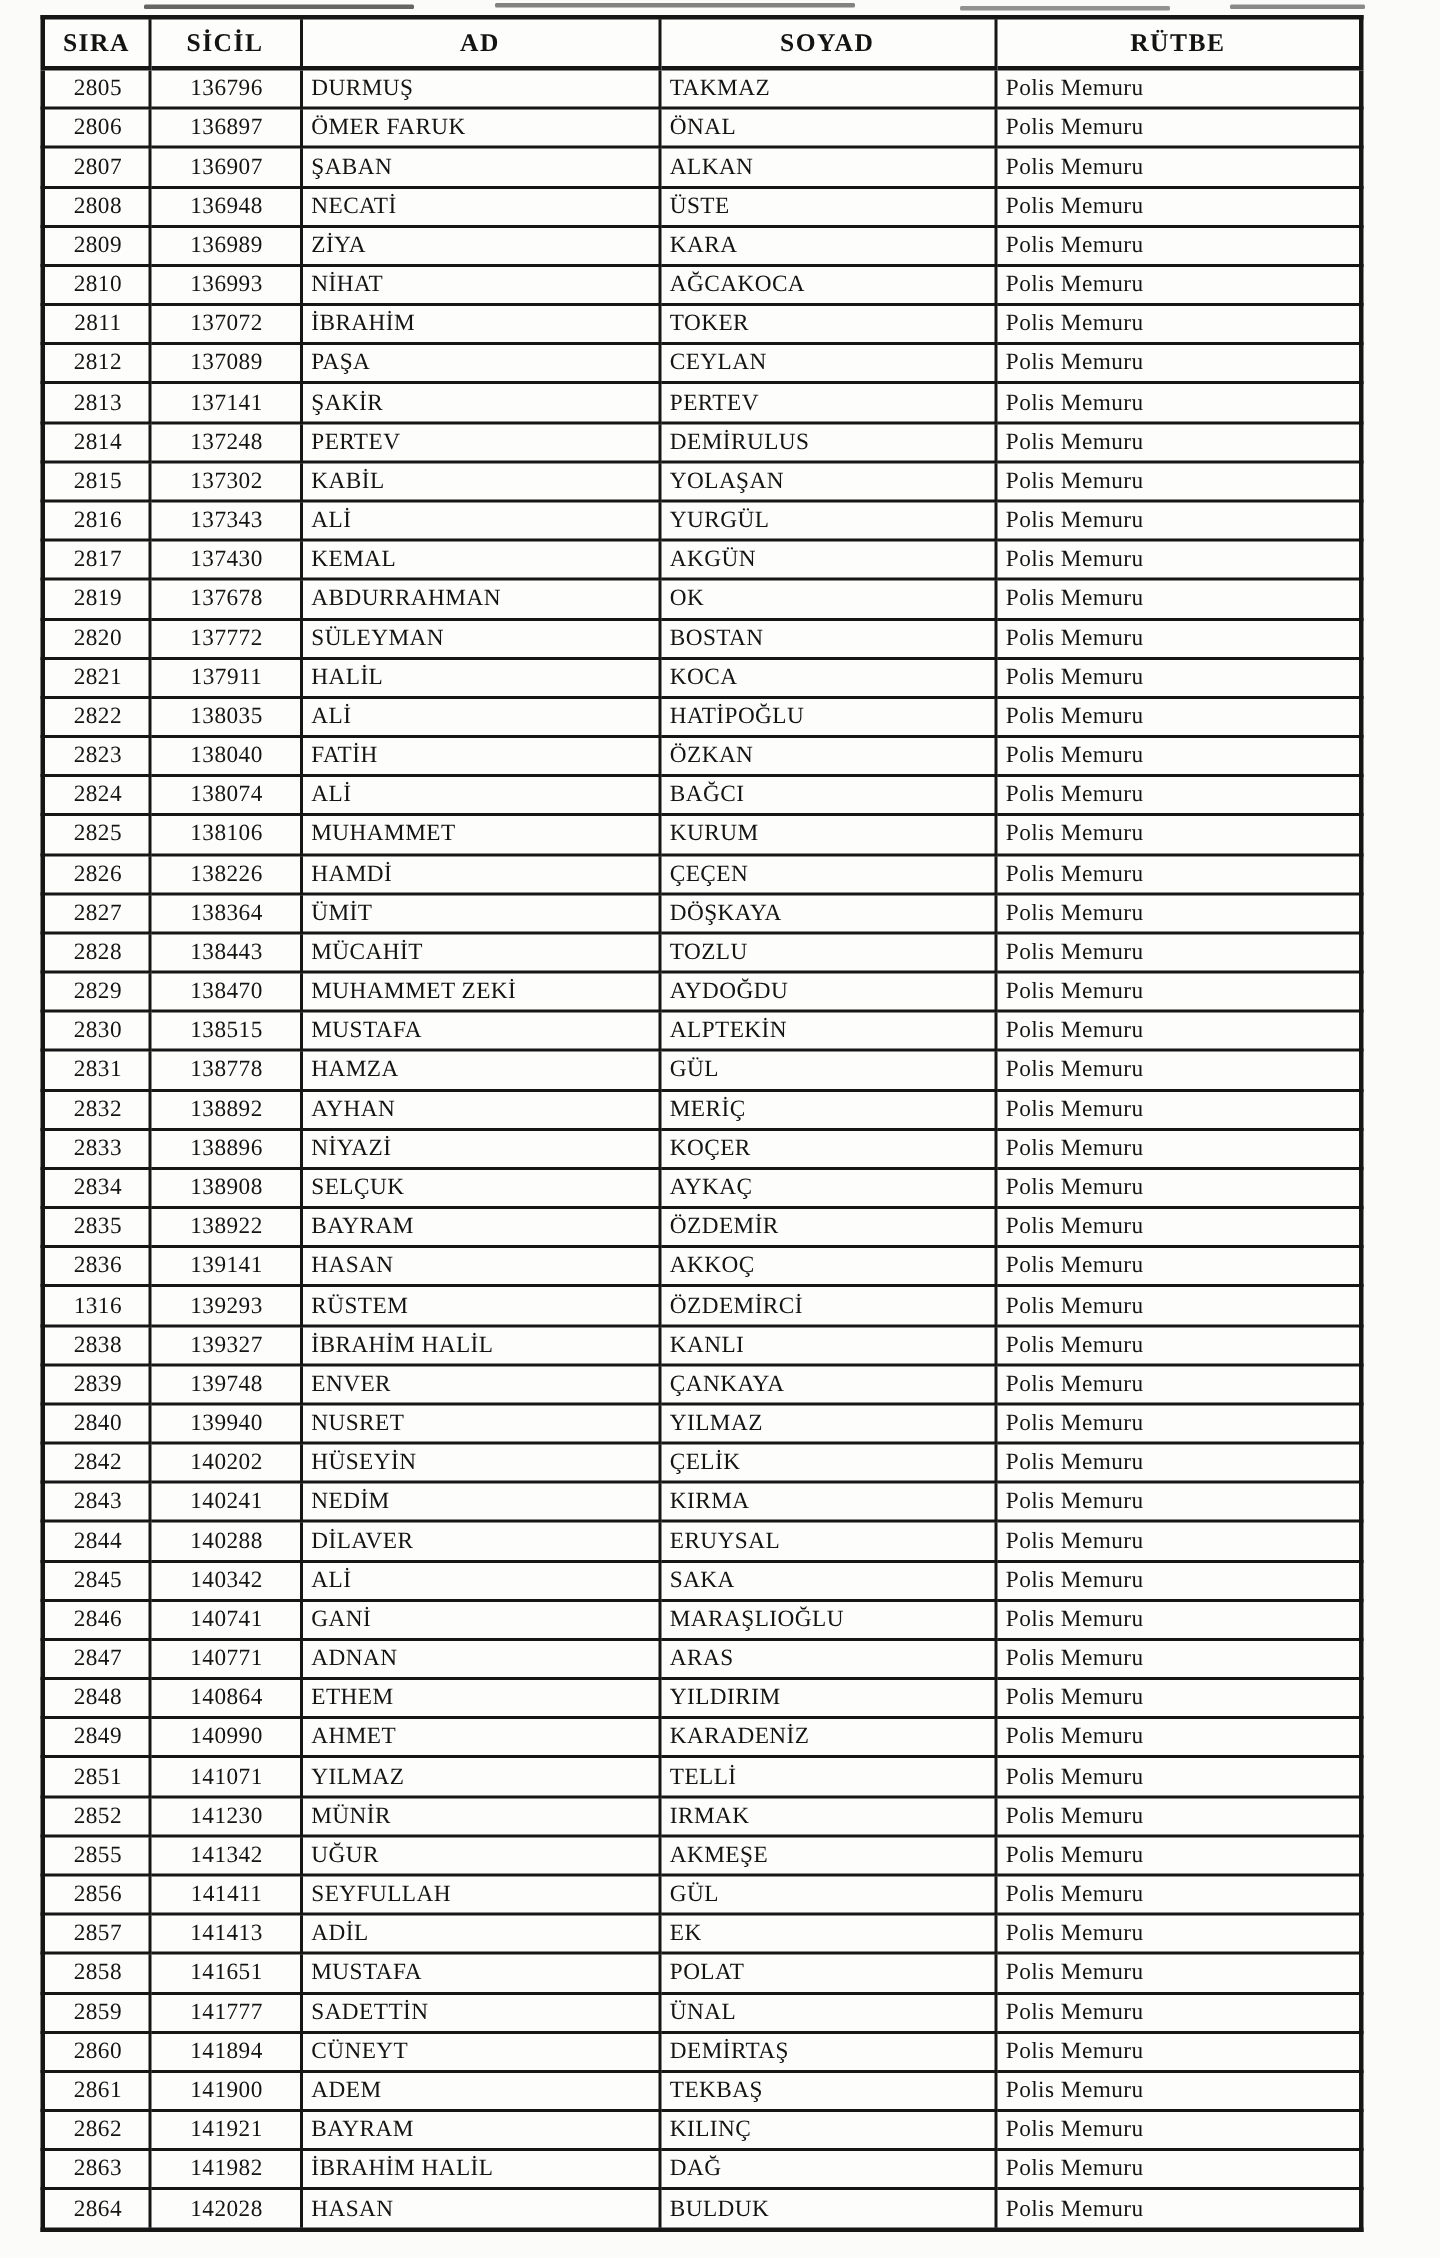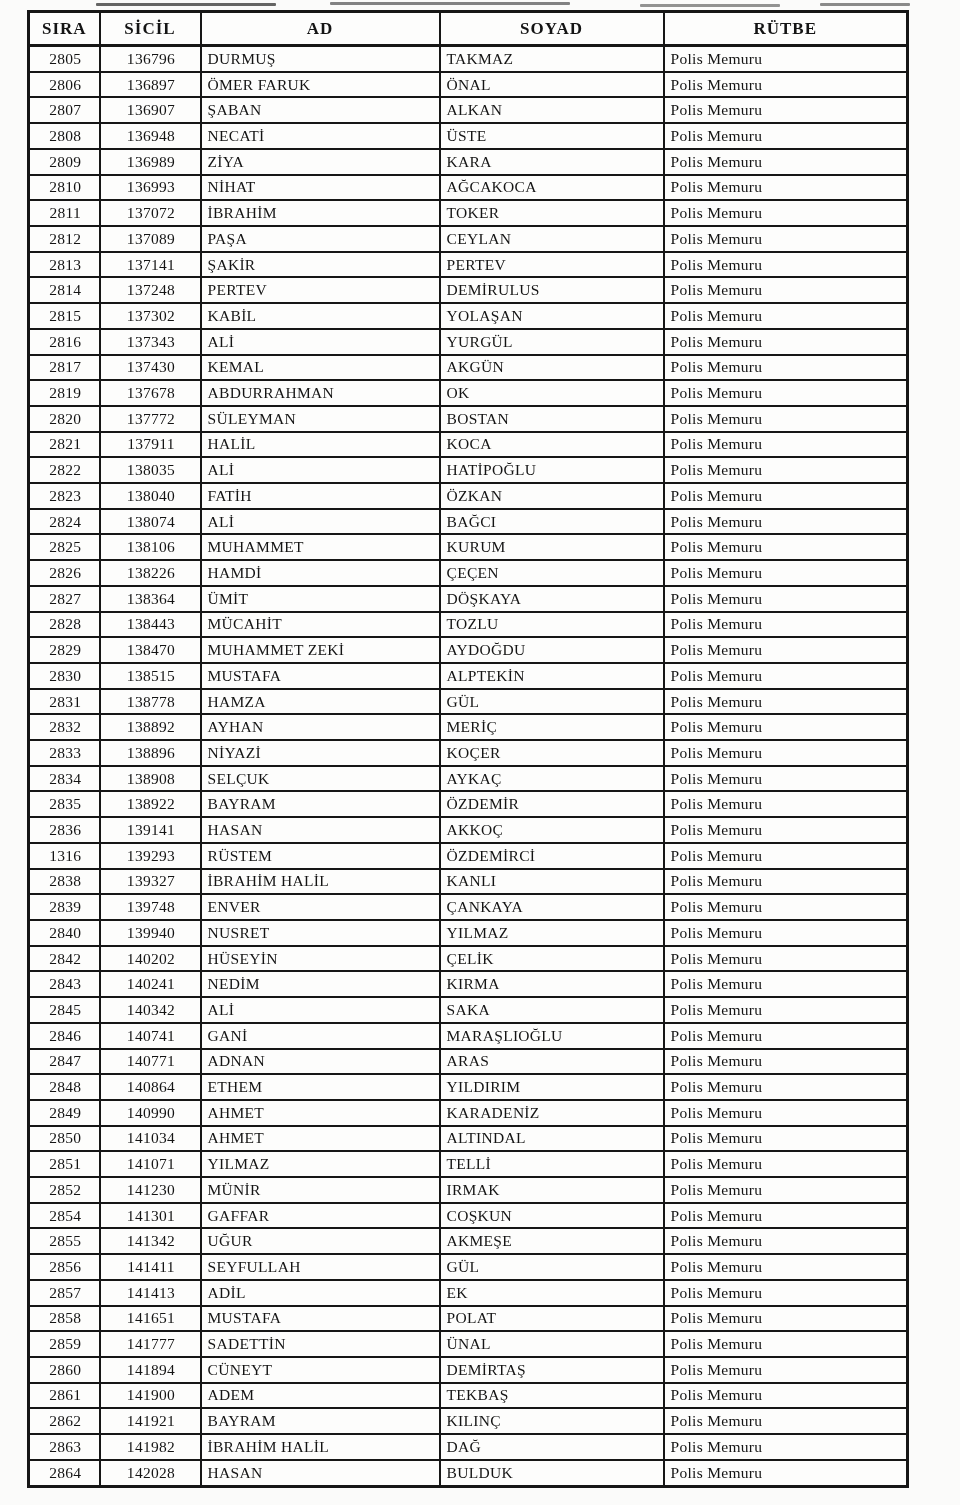--- a/index.html
+++ b/index.html
@@ -346,20 +346,27 @@
         <td class="col4">Polis Memuru</td>
       </tr>
       <tr>
         <td class="col0">2843</td>
         <td class="col1">140241</td>
         <td class="col2">NEDİM</td>
         <td class="col3">KIRMA</td>
         <td class="col4">Polis Memuru</td>
       </tr>
       <tr>
+        <td class="col0">2844</td>
+        <td class="col1">140288</td>
+        <td class="col2">DİLAVER</td>
+        <td class="col3">ERUYSAL</td>
+        <td class="col4">Polis Memuru</td>
+      </tr>
+      <tr>
         <td class="col0">2845</td>
         <td class="col1">140342</td>
         <td class="col2">ALİ</td>
         <td class="col3">SAKA</td>
         <td class="col4">Polis Memuru</td>
       </tr>
       <tr>
         <td class="col0">2846</td>
         <td class="col1">140741</td>
         <td class="col2">GANİ</td>
@@ -381,48 +388,34 @@
         <td class="col4">Polis Memuru</td>
       </tr>
       <tr>
         <td class="col0">2849</td>
         <td class="col1">140990</td>
         <td class="col2">AHMET</td>
         <td class="col3">KARADENİZ</td>
         <td class="col4">Polis Memuru</td>
       </tr>
       <tr>
-        <td class="col0">2850</td>
-        <td class="col1">141034</td>
-        <td class="col2">AHMET</td>
-        <td class="col3">ALTINDAL</td>
-        <td class="col4">Polis Memuru</td>
-      </tr>
-      <tr>
         <td class="col0">2851</td>
         <td class="col1">141071</td>
         <td class="col2">YILMAZ</td>
         <td class="col3">TELLİ</td>
         <td class="col4">Polis Memuru</td>
       </tr>
       <tr>
         <td class="col0">2852</td>
         <td class="col1">141230</td>
         <td class="col2">MÜNİR</td>
         <td class="col3">IRMAK</td>
         <td class="col4">Polis Memuru</td>
       </tr>
       <tr>
-        <td class="col0">2854</td>
-        <td class="col1">141301</td>
-        <td class="col2">GAFFAR</td>
-        <td class="col3">COŞKUN</td>
-        <td class="col4">Polis Memuru</td>
-      </tr>
-      <tr>
         <td class="col0">2855</td>
         <td class="col1">141342</td>
         <td class="col2">UĞUR</td>
         <td class="col3">AKMEŞE</td>
         <td class="col4">Polis Memuru</td>
       </tr>
       <tr>
         <td class="col0">2856</td>
         <td class="col1">141411</td>
         <td class="col2">SEYFULLAH</td>

